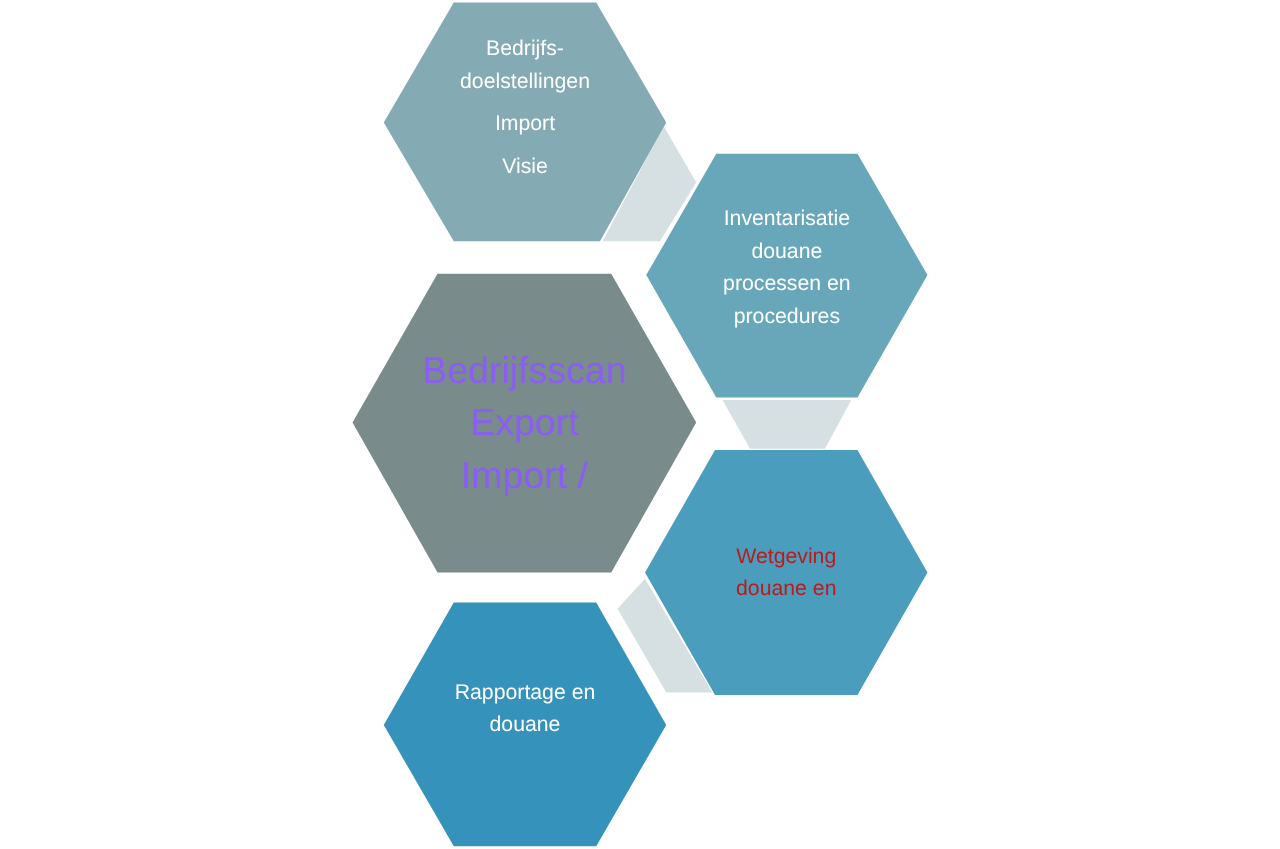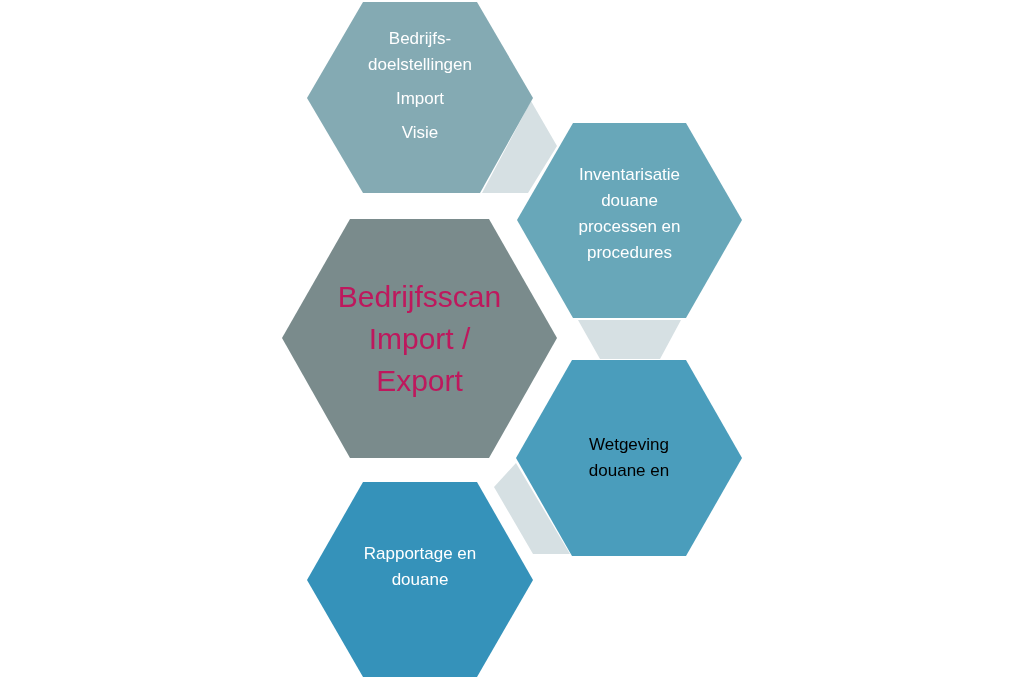--- a/index.html
+++ b/index.html
@@ -62,27 +62,27 @@
   <span class="line gap">Visie</span>
 </div>
 
 <div class="hex-label small" style="left: 517px; top: 123px; width: 225px; height: 182px; color: rgb(255, 255, 255);">
   <span class="line">Inventarisatie</span>
   <span class="line">douane</span>
   <span class="line">processen en</span>
   <span class="line">procedures</span>
 </div>
 
-<div class="hex-label big" style="left: 282px; top: 219px; width: 275px; height: 239px; color: #be185d;">
+<div class="hex-label big" style="left: 282px; top: 219px; width: 275px; height: 239px; color: #8b5cf6;">
   <span class="line">Bedrijfsscan</span>
+  <span class="line">Export</span>
   <span class="line">Import /</span>
-  <span class="line">Export</span>
 </div>
 
-<div class="hex-label small" style="left: 516px; top: 360px; width: 226px; height: 196px; color: #000000;">
+<div class="hex-label small" style="left: 516px; top: 360px; width: 226px; height: 196px; color: #b91c1c;">
   <span class="line">Wetgeving</span>
   <span class="line">douane en</span>
 </div>
 
 <div class="hex-label small" style="left: 307px; top: 482px; width: 226px; height: 169px; color: rgb(255, 255, 255);">
   <span class="line">Rapportage en</span>
   <span class="line">douane</span>
 </div>
 
 </body></html>

